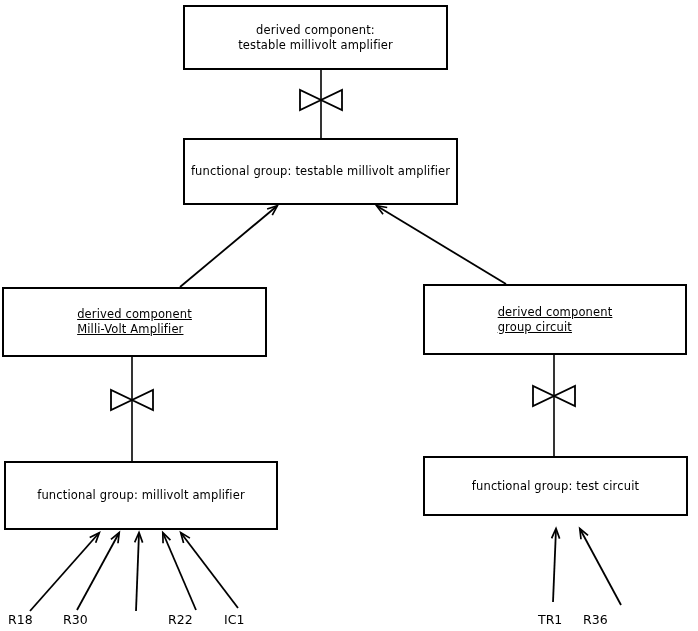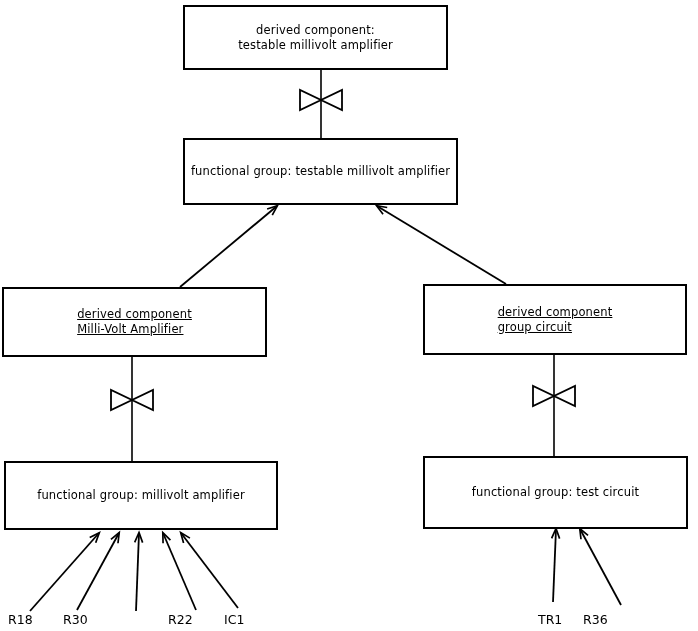--- a/index.html
+++ b/index.html
@@ -108,21 +108,21 @@
   </div>
 
   <div class="node-box" style="left: 423px; top: 284px; width: 264px; height: 71px;">
     <div class="node-text left-block"><span>derived component</span><br><span>group circuit</span></div>
   </div>
 
   <div class="node-box" style="left: 4px; top: 461px; width: 274px; height: 69px;">
     <div class="node-text"><span>functional group: millivolt amplifier</span></div>
   </div>
 
-  <div class="node-box" style="left: 423px; top: 456px; width: 265px; height: 73px;">
+  <div class="node-box" style="left: 423px; top: 456px; width: 265px; height: 60px;">
     <div class="node-text"><span>functional group: test circuit</span></div>
   </div>
 
   <div class="leaf-label" style="left: 8px; top: 613px;">R18</div>
   <div class="leaf-label" style="left: 63px; top: 613px;">R30</div>
   <div class="leaf-label" style="left: 117px; top: 631px;">R26</div>
   <div class="leaf-label" style="left: 168px; top: 613px;">R22</div>
   <div class="leaf-label" style="left: 224px; top: 613px;">IC1</div>
   <div class="leaf-label" style="left: 538px; top: 613px;">TR1</div>
   <div class="leaf-label" style="left: 583px; top: 613px;">R36</div>

